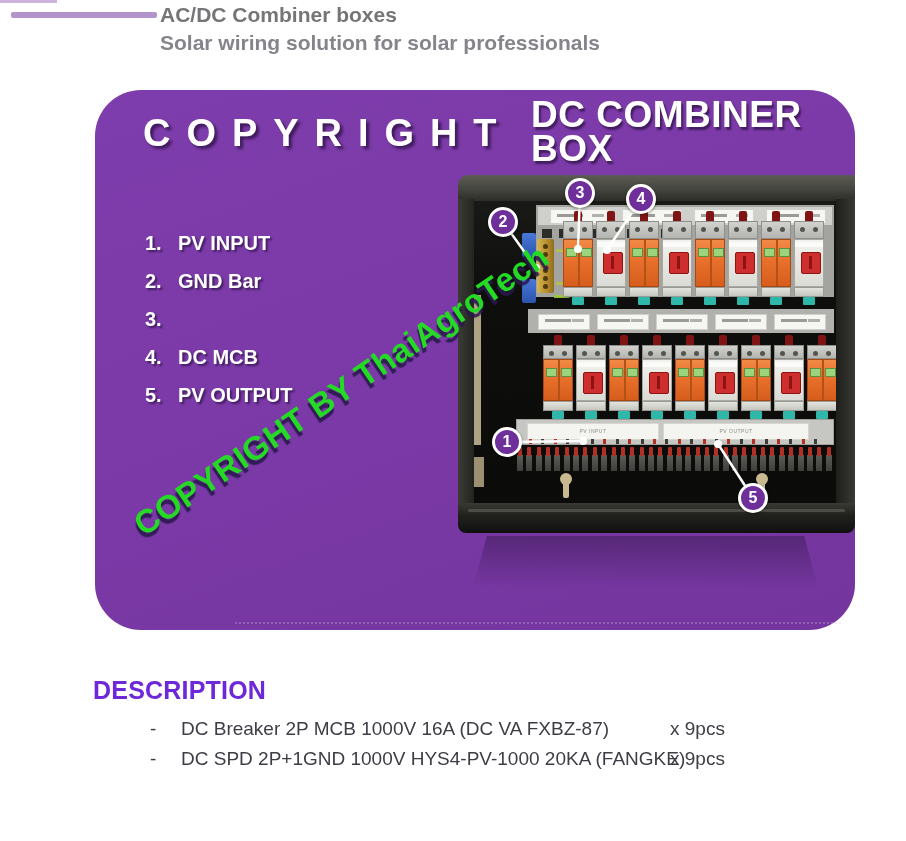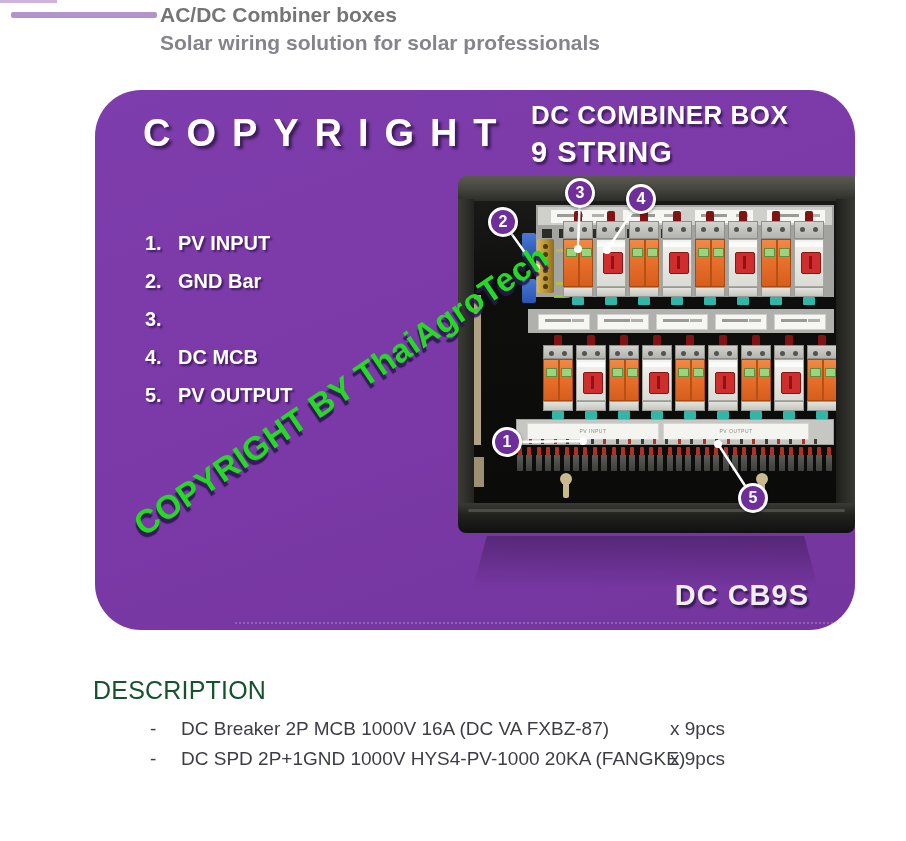--- a/index.html
+++ b/index.html
@@ -20,21 +20,21 @@
     background:linear-gradient(160deg,#7e3dac 0%,#7a39a6 55%,#74359e 100%);
     border-radius:46px;
   }
   .features-title{
     position:absolute;left:48px;top:22px;
     color:#fff;font-size:38px;font-weight:bold;letter-spacing:0.42em;
     text-shadow:3px 3px 3px rgba(20,5,35,0.6);
   }
   .product-title{position:absolute;left:436px;top:8px;width:300px;color:#fff;font-weight:bold;
     text-shadow:2px 3px 2px rgba(20,5,35,0.55);}
-  .product-title .l1{font-size:26px;letter-spacing:0.5px;line-height:34px;}
+  .product-title .l1{font-size:37px;letter-spacing:0.5px;line-height:34px;}
   .product-title .l2{font-size:29px;letter-spacing:1px;line-height:40px;}
   .features-list{position:absolute;left:50px;top:142px;list-style:none;margin:0;padding:0;}
   .features-list li{height:38px;color:#fff;font-weight:bold;font-size:20px;
     text-shadow:2px 2px 2px rgba(20,5,35,0.55);display:flex;}
   .features-list .num{width:33px;}
   .model-label{position:absolute;right:46px;bottom:18px;color:#eee;font-size:29px;font-weight:bold;
     letter-spacing:1px;text-shadow:2px 3px 2px rgba(20,5,35,0.6);}
   .watermark{
     position:absolute;left:55px;top:412px;width:600px;line-height:44px;
     transform:rotate(-34deg);transform-origin:0 100%;
@@ -120,21 +120,21 @@
   .kh-slot{position:absolute;left:5px;top:9px;width:6px;height:16px;background:#c9b98f;border-radius:2px;}
 
   .leader-svg{position:absolute;left:0;top:0;width:397px;height:358px;z-index:8;pointer-events:none;}
   .callout{position:absolute;width:24px;height:24px;border-radius:50%;z-index:10;
     background:#6e2f9a;border:3px solid #ffffff;box-sizing:content-box;
     color:#fff;font-size:16px;font-weight:bold;text-align:center;line-height:24px;
     box-shadow:0 1px 3px rgba(0,0,0,0.45);}
 
   
   .desc{position:absolute;left:93px;top:676px;width:770px;color:#3d3d46;}
-  .desc h2{margin:0 0 9px 0;font-size:25px;font-weight:normal;color:#14532d;letter-spacing:0.2px;}
+  .desc h2{margin:0 0 9px 0;font-size:25px;font-weight:bold;color:#6d28d9;letter-spacing:0.2px;}
   .desc p{margin:0;font-size:19px;line-height:31px;text-indent:57px;}
   .desc-item{position:relative;height:30px;font-size:19px;line-height:30px;display:flex;}
   .desc-item .dash{margin-left:57px;width:31px;}
   .desc-item .qty{position:absolute;left:577px;top:0;}
   .desc-list{margin-top:7px;}
 </style>
 </head>
 <body>
 
 <div class="hdr-thin-line"></div>
@@ -641,21 +641,20 @@
     </svg>
 
     <div class="callout" style="left:34px;top:252px;">1</div>
     <div class="callout" style="left:30px;top:32px;">2</div>
     <div class="callout" style="left:107px;top:3px;">3</div>
     <div class="callout" style="left:168px;top:9px;">4</div>
     <div class="callout" style="left:280px;top:308px;">5</div>
   </div>
 
   <div class="watermark">COPYRIGHT BY ThaiAgroTech</div>
-  <div class="model-label">DC CB9S</div>
   <div class="panel-dots"></div>
 </div>
 
 <div class="desc">
   <h2>DESCRIPTION</h2>
   <div class="desc-list">
     <div class="desc-item">
       <span class="dash">-</span>
       <span>DC Breaker 2P MCB 1000V 16A (DC VA FXBZ-87)</span>
       <span class="qty">x 9pcs</span>

